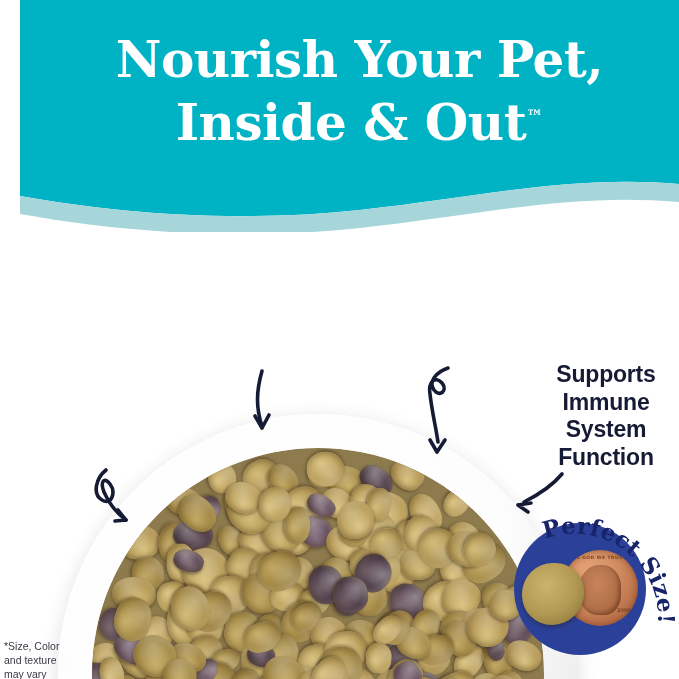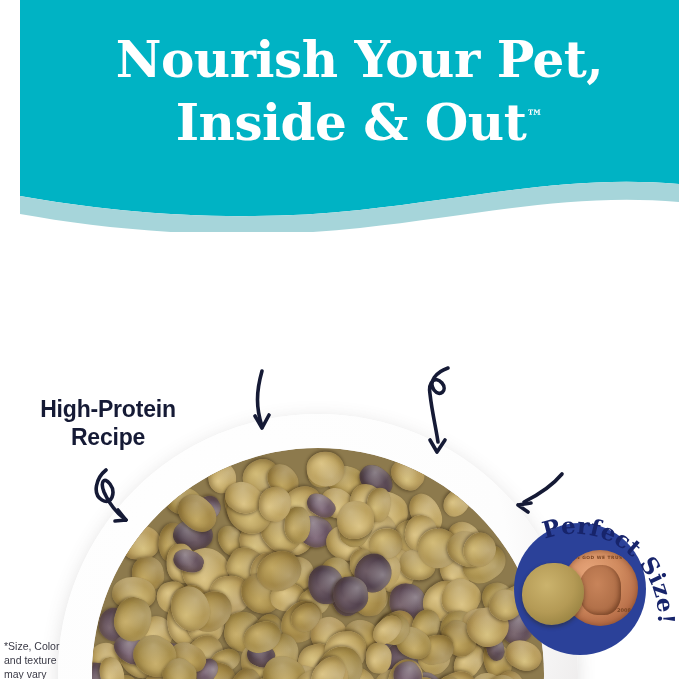--- a/index.html
+++ b/index.html
@@ -405,25 +405,27 @@
             <div class="k" style="left:166.4px;top:40.3px;width:34.5px;height:31.8px;transform:rotate(100deg);border-radius:52% 57% 53% 50%/53% 50% 52% 57%;background:radial-gradient(circle at 34% 28%, rgba(255,255,255,0.22) 0%, rgba(255,255,255,0) 46%),radial-gradient(circle at 60% 66%, #dcc587 0%, #b79c58 56%, #93793c 100%);"></div>
             <div class="k" style="left:216.9px;top:211.7px;width:38.8px;height:29.1px;transform:rotate(134deg);border-radius:60% 47% 59% 56%/59% 56% 60% 47%;background:radial-gradient(circle at 34% 28%, rgba(255,255,255,0.22) 0%, rgba(255,255,255,0) 46%),radial-gradient(circle at 60% 66%, #dcc587 0%, #b79c58 56%, #93793c 100%);"></div>
             <div class="k" style="left:269.3px;top:44.7px;width:35.2px;height:24.3px;transform:rotate(98deg);border-radius:58% 57% 52% 51%/52% 51% 58% 57%;background:radial-gradient(circle at 34% 28%, rgba(255,255,255,0.22) 0%, rgba(255,255,255,0) 46%),radial-gradient(circle at 60% 66%, #d3bc79 0%, #ab9150 56%, #8a7238 100%);"></div>
             <div class="k" style="left:245.2px;top:52.7px;width:37.4px;height:37.8px;transform:rotate(1deg);border-radius:55% 56% 61% 47%/61% 47% 55% 56%;background:radial-gradient(circle at 34% 28%, rgba(255,255,255,0.22) 0%, rgba(255,255,255,0) 46%),radial-gradient(circle at 60% 66%, #dcc587 0%, #b79c58 56%, #93793c 100%);"></div>
             <div class="k" style="left:371.2px;top:86.1px;width:33.8px;height:31.6px;transform:rotate(129deg);border-radius:54% 49% 58% 53%/58% 53% 54% 49%;background:radial-gradient(circle at 34% 28%, rgba(255,255,255,0.22) 0%, rgba(255,255,255,0) 46%),radial-gradient(circle at 60% 66%, #d3bc79 0%, #ab9150 56%, #8a7238 100%);"></div>
           </div>
       </div>
     </div>
   </div>
 
-  <div class="callout" id="callout-high-protein">High-Protein
-Recipe</div>
-
-
-
+
+
+
+  <div class="callout" id="callout-immune">Supports
+Immune
+System
+Function</div>
 
   <svg class="arrow-layer" viewBox="0 0 679 679">
     <g fill="none" stroke="#151A35" stroke-width="3.6" stroke-linecap="round">
 
       <path d="M106,470 C96,478 92,494 102,500 C112,506 116,492 110,484
                C104,476 100,482 104,492 C110,506 118,514 126,520"></path>
       <path d="M126,520 L118,510 M126,520 L115,521" stroke-width="3.6"></path>
 
       <path d="M262,371 C256,392 256,408 262,426"></path>
       <path d="M262,428 L255,416 M262,428 L269,415"></path>

